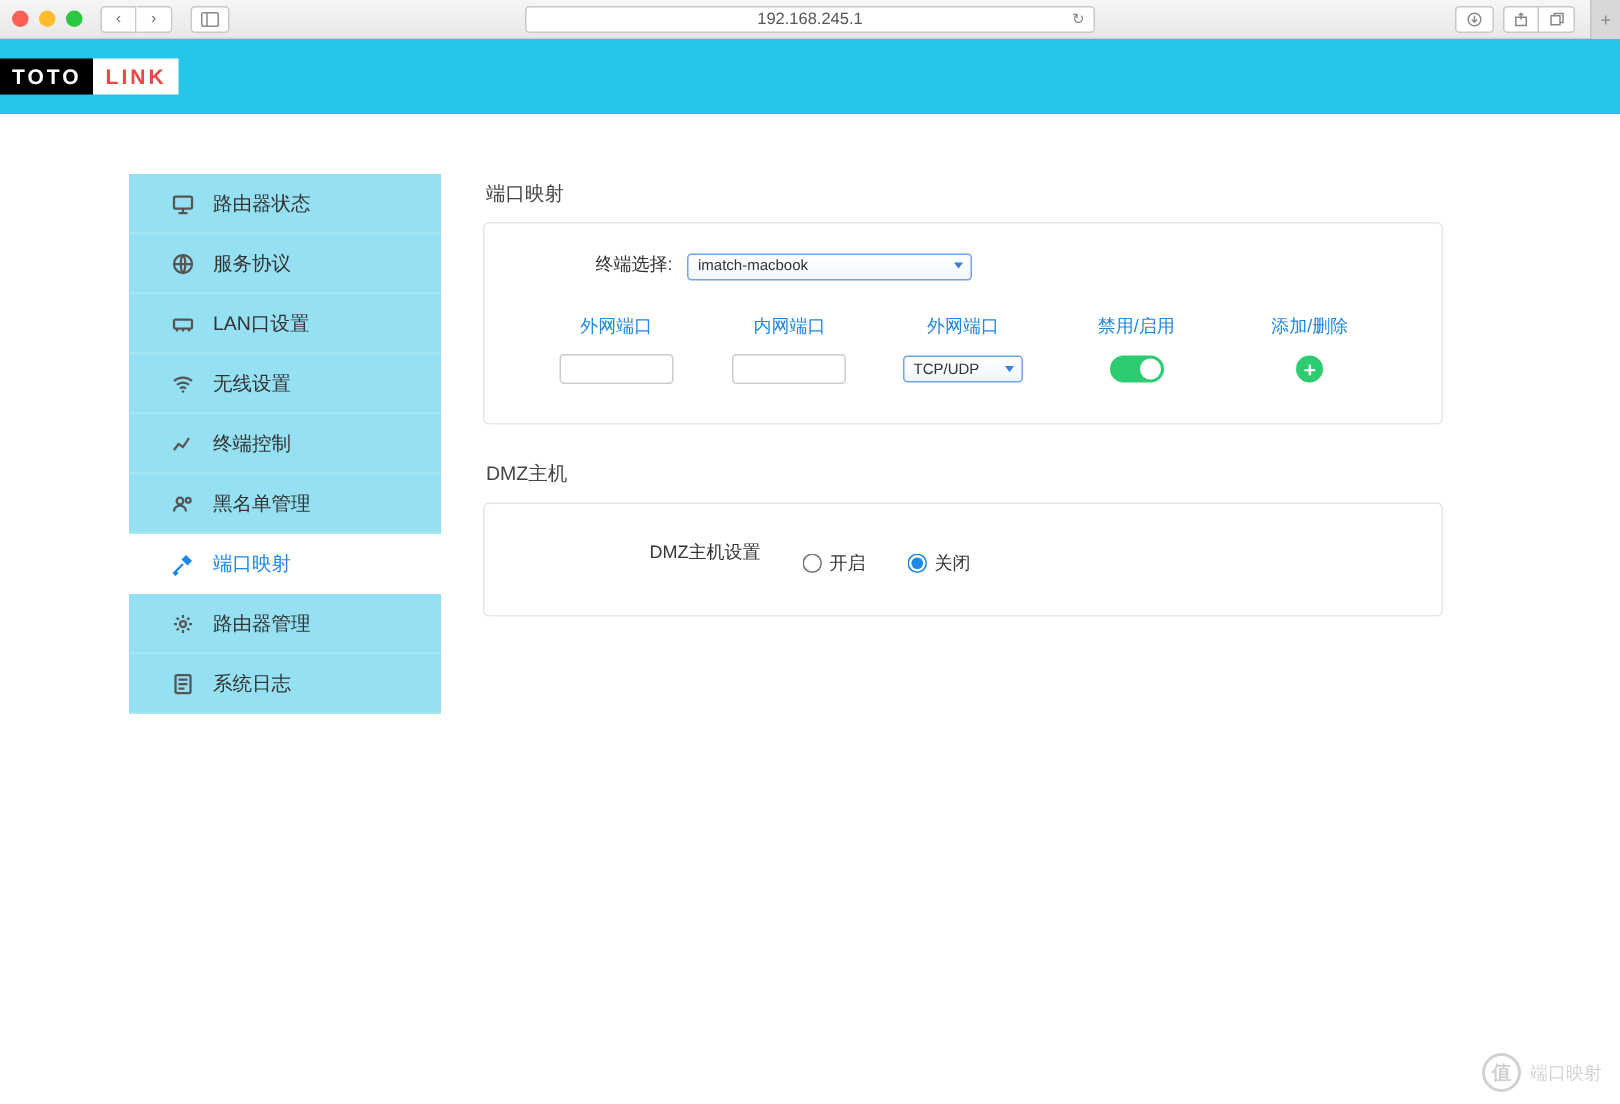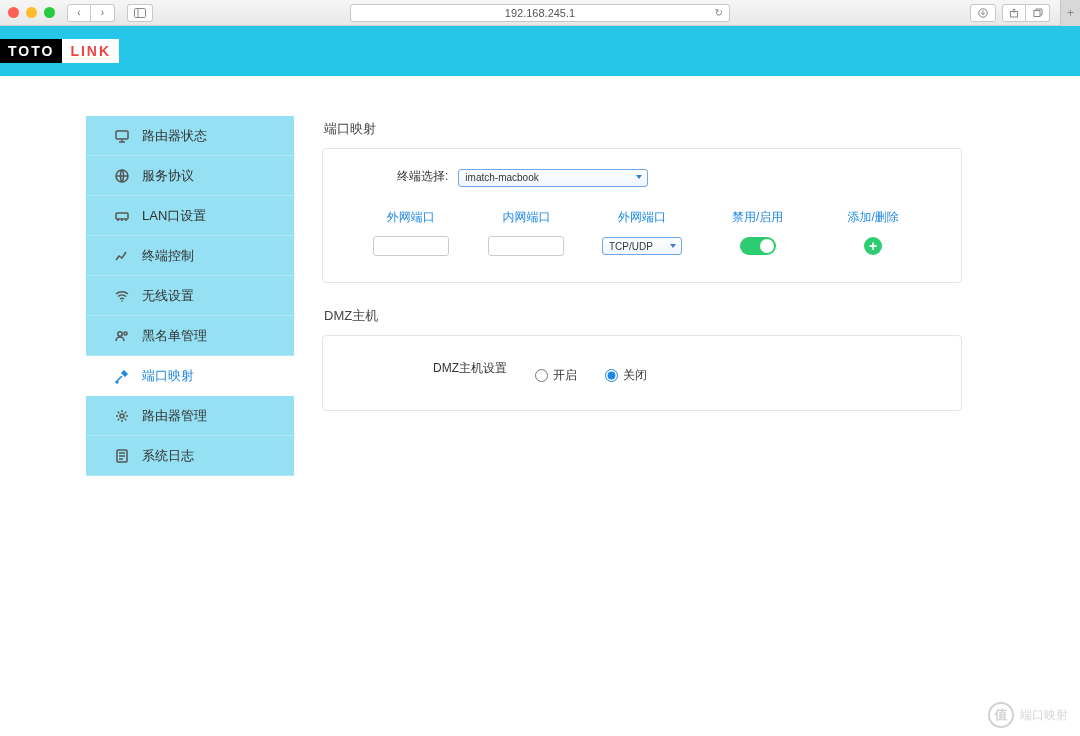--- a/index.html
+++ b/index.html
@@ -149,34 +149,34 @@
             <rect x="2" y="5" width="12" height="6" rx="1"></rect>
             <path d="M4 11v2M8 11v2M12 11v2"></path>
           </svg>
         </span>
       <span>LAN口设置</span>
     </div>
 
     <div class="side-item">
       <span class="side-icon">
           <svg width="16" height="16" viewBox="0 0 16 16">
-            <path d="M2 12l3-4 3 2 4-6"></path>
-          </svg>
-        </span>
-      <span>终端控制</span>
-    </div>
-
-    <div class="side-item">
-      <span class="side-icon">
-          <svg width="16" height="16" viewBox="0 0 16 16">
             <path d="M2 6c3.5-3 8.5-3 12 0M4 8.5c2.3-2 5.7-2 8 0M6 11c1.2-1 2.8-1 4 0"></path>
             <circle cx="8" cy="13" r="0.8" fill="#555" stroke="none"></circle>
           </svg>
         </span>
       <span>无线设置</span>
+    </div>
+
+    <div class="side-item">
+      <span class="side-icon">
+          <svg width="16" height="16" viewBox="0 0 16 16">
+            <path d="M2 12l3-4 3 2 4-6"></path>
+          </svg>
+        </span>
+      <span>终端控制</span>
     </div>
 
     <div class="side-item">
       <span class="side-icon">
           <svg width="16" height="16" viewBox="0 0 16 16">
             <circle cx="6" cy="6" r="2.2"></circle>
             <path d="M2 13c0-2.5 2-4 4-4s4 1.5 4 4"></path>
             <circle cx="11.5" cy="5.5" r="1.6"></circle>
           </svg>
         </span>

